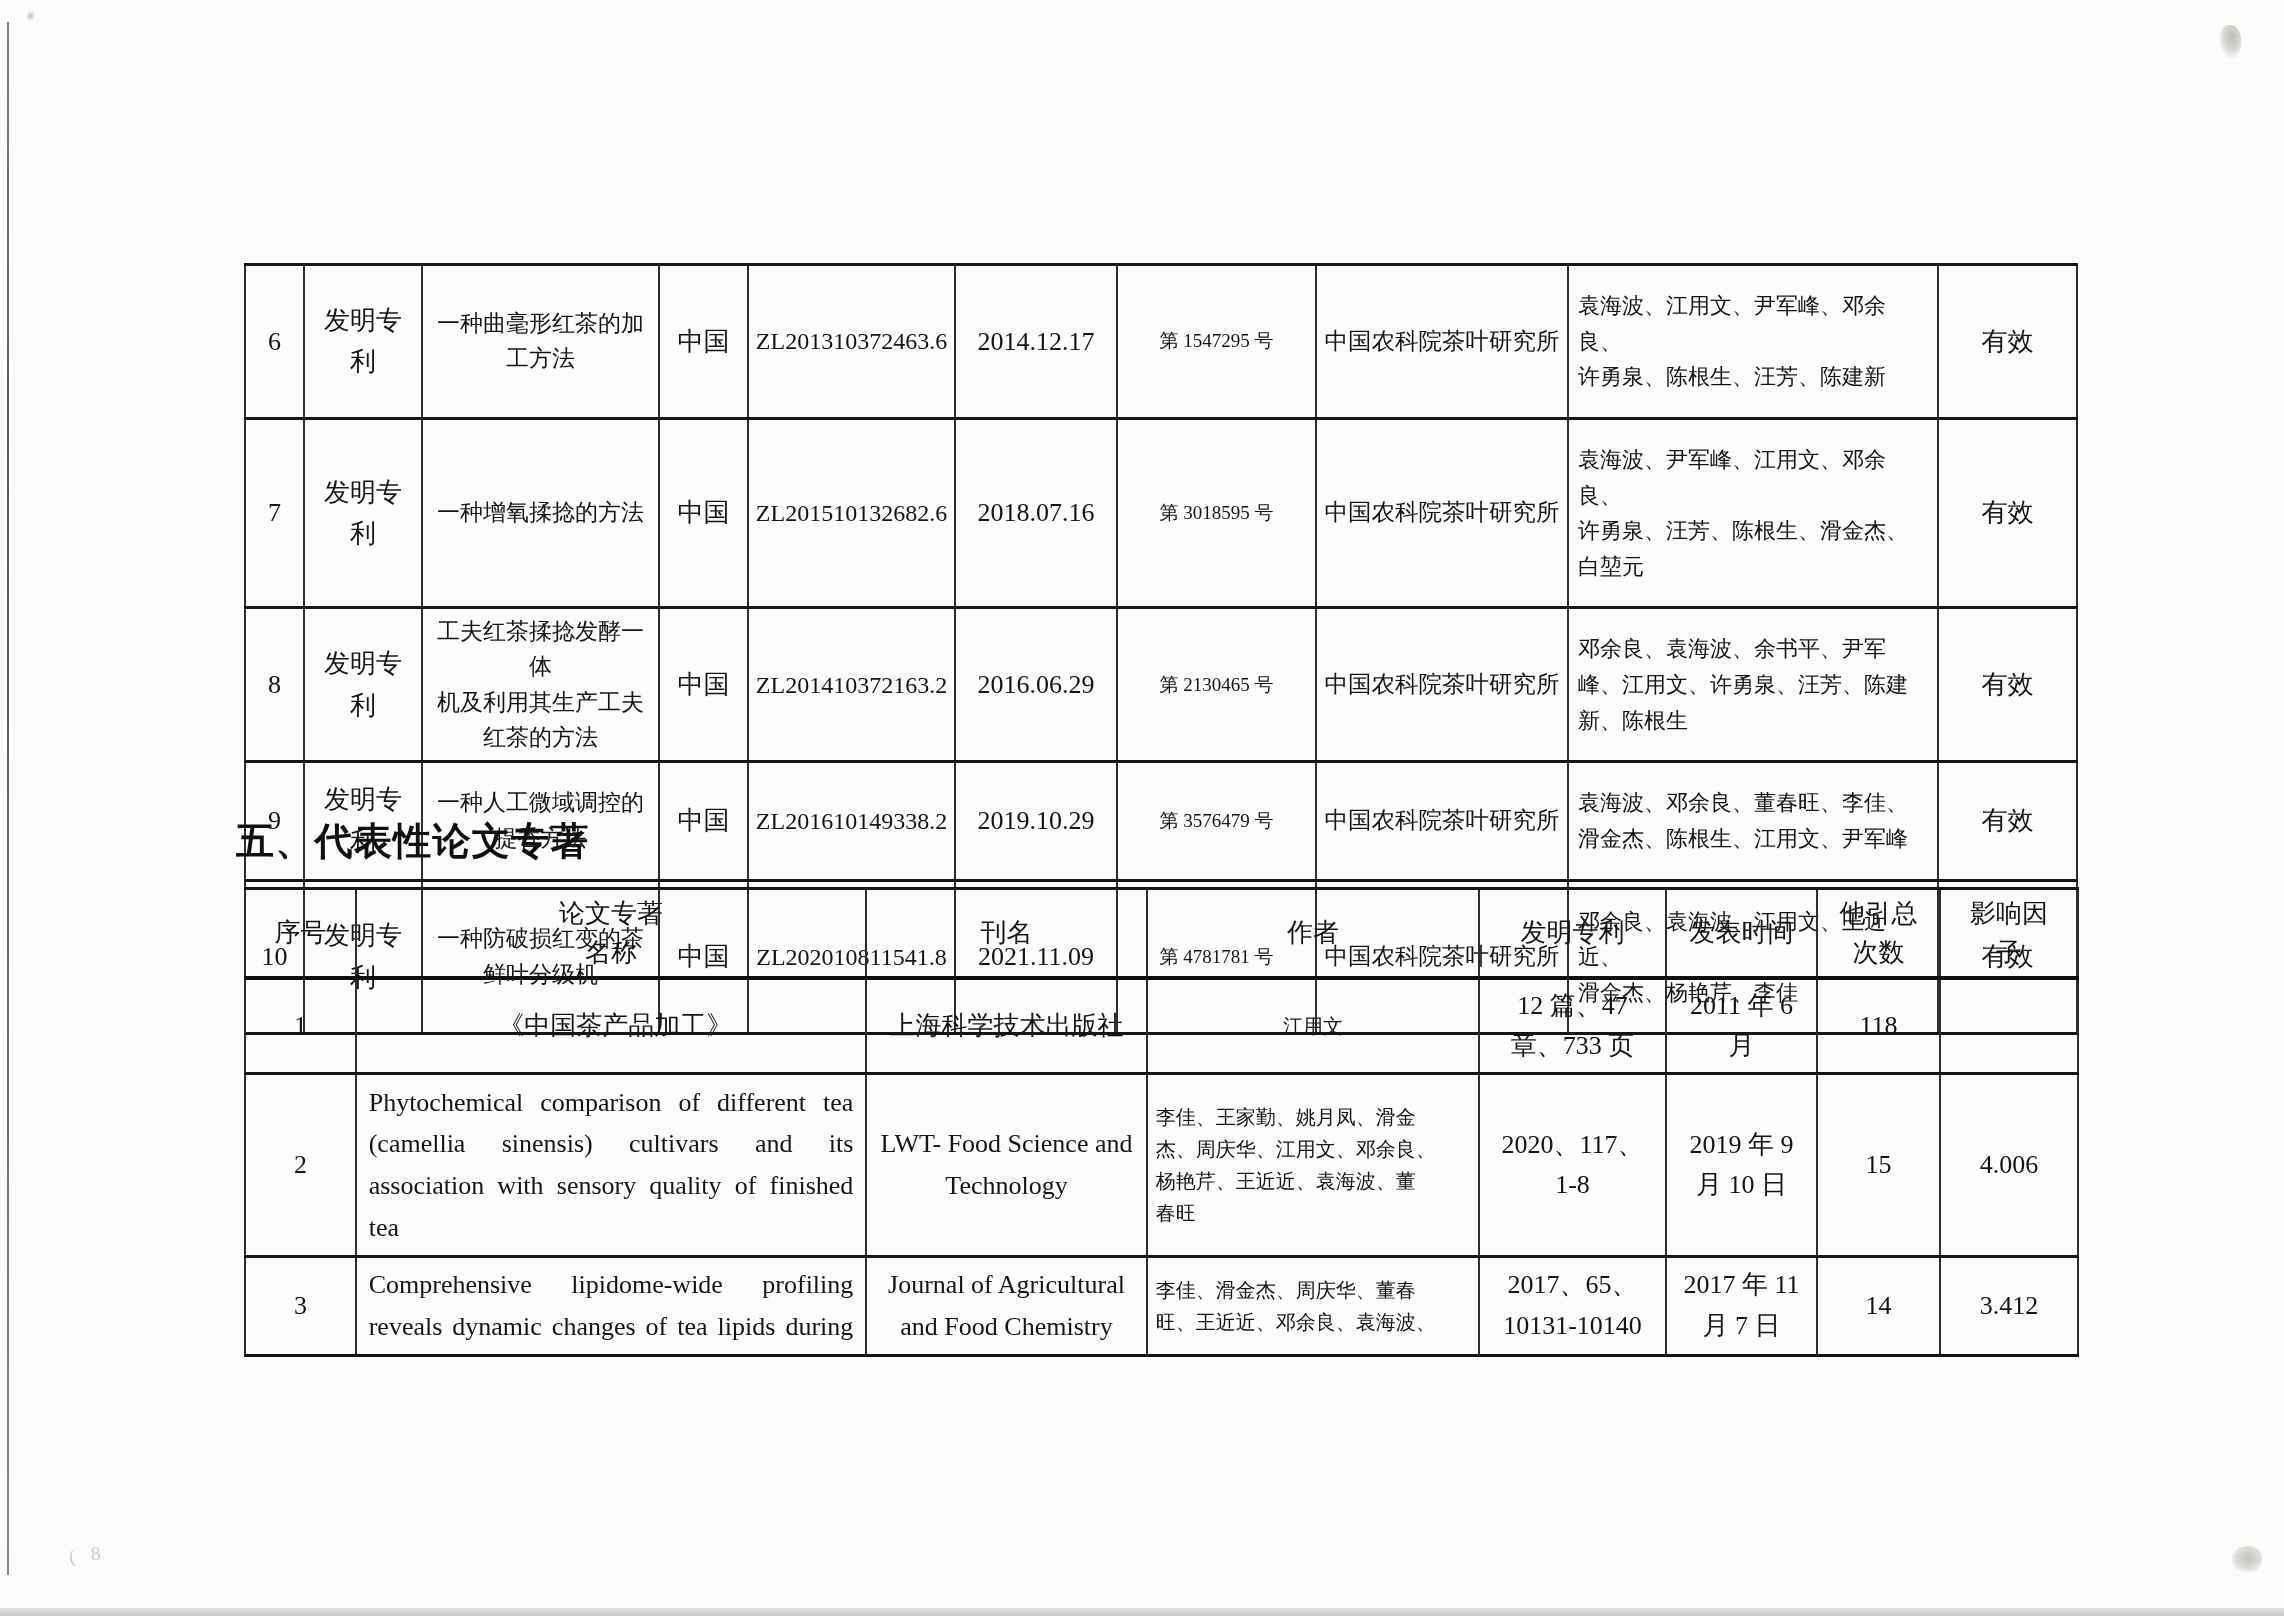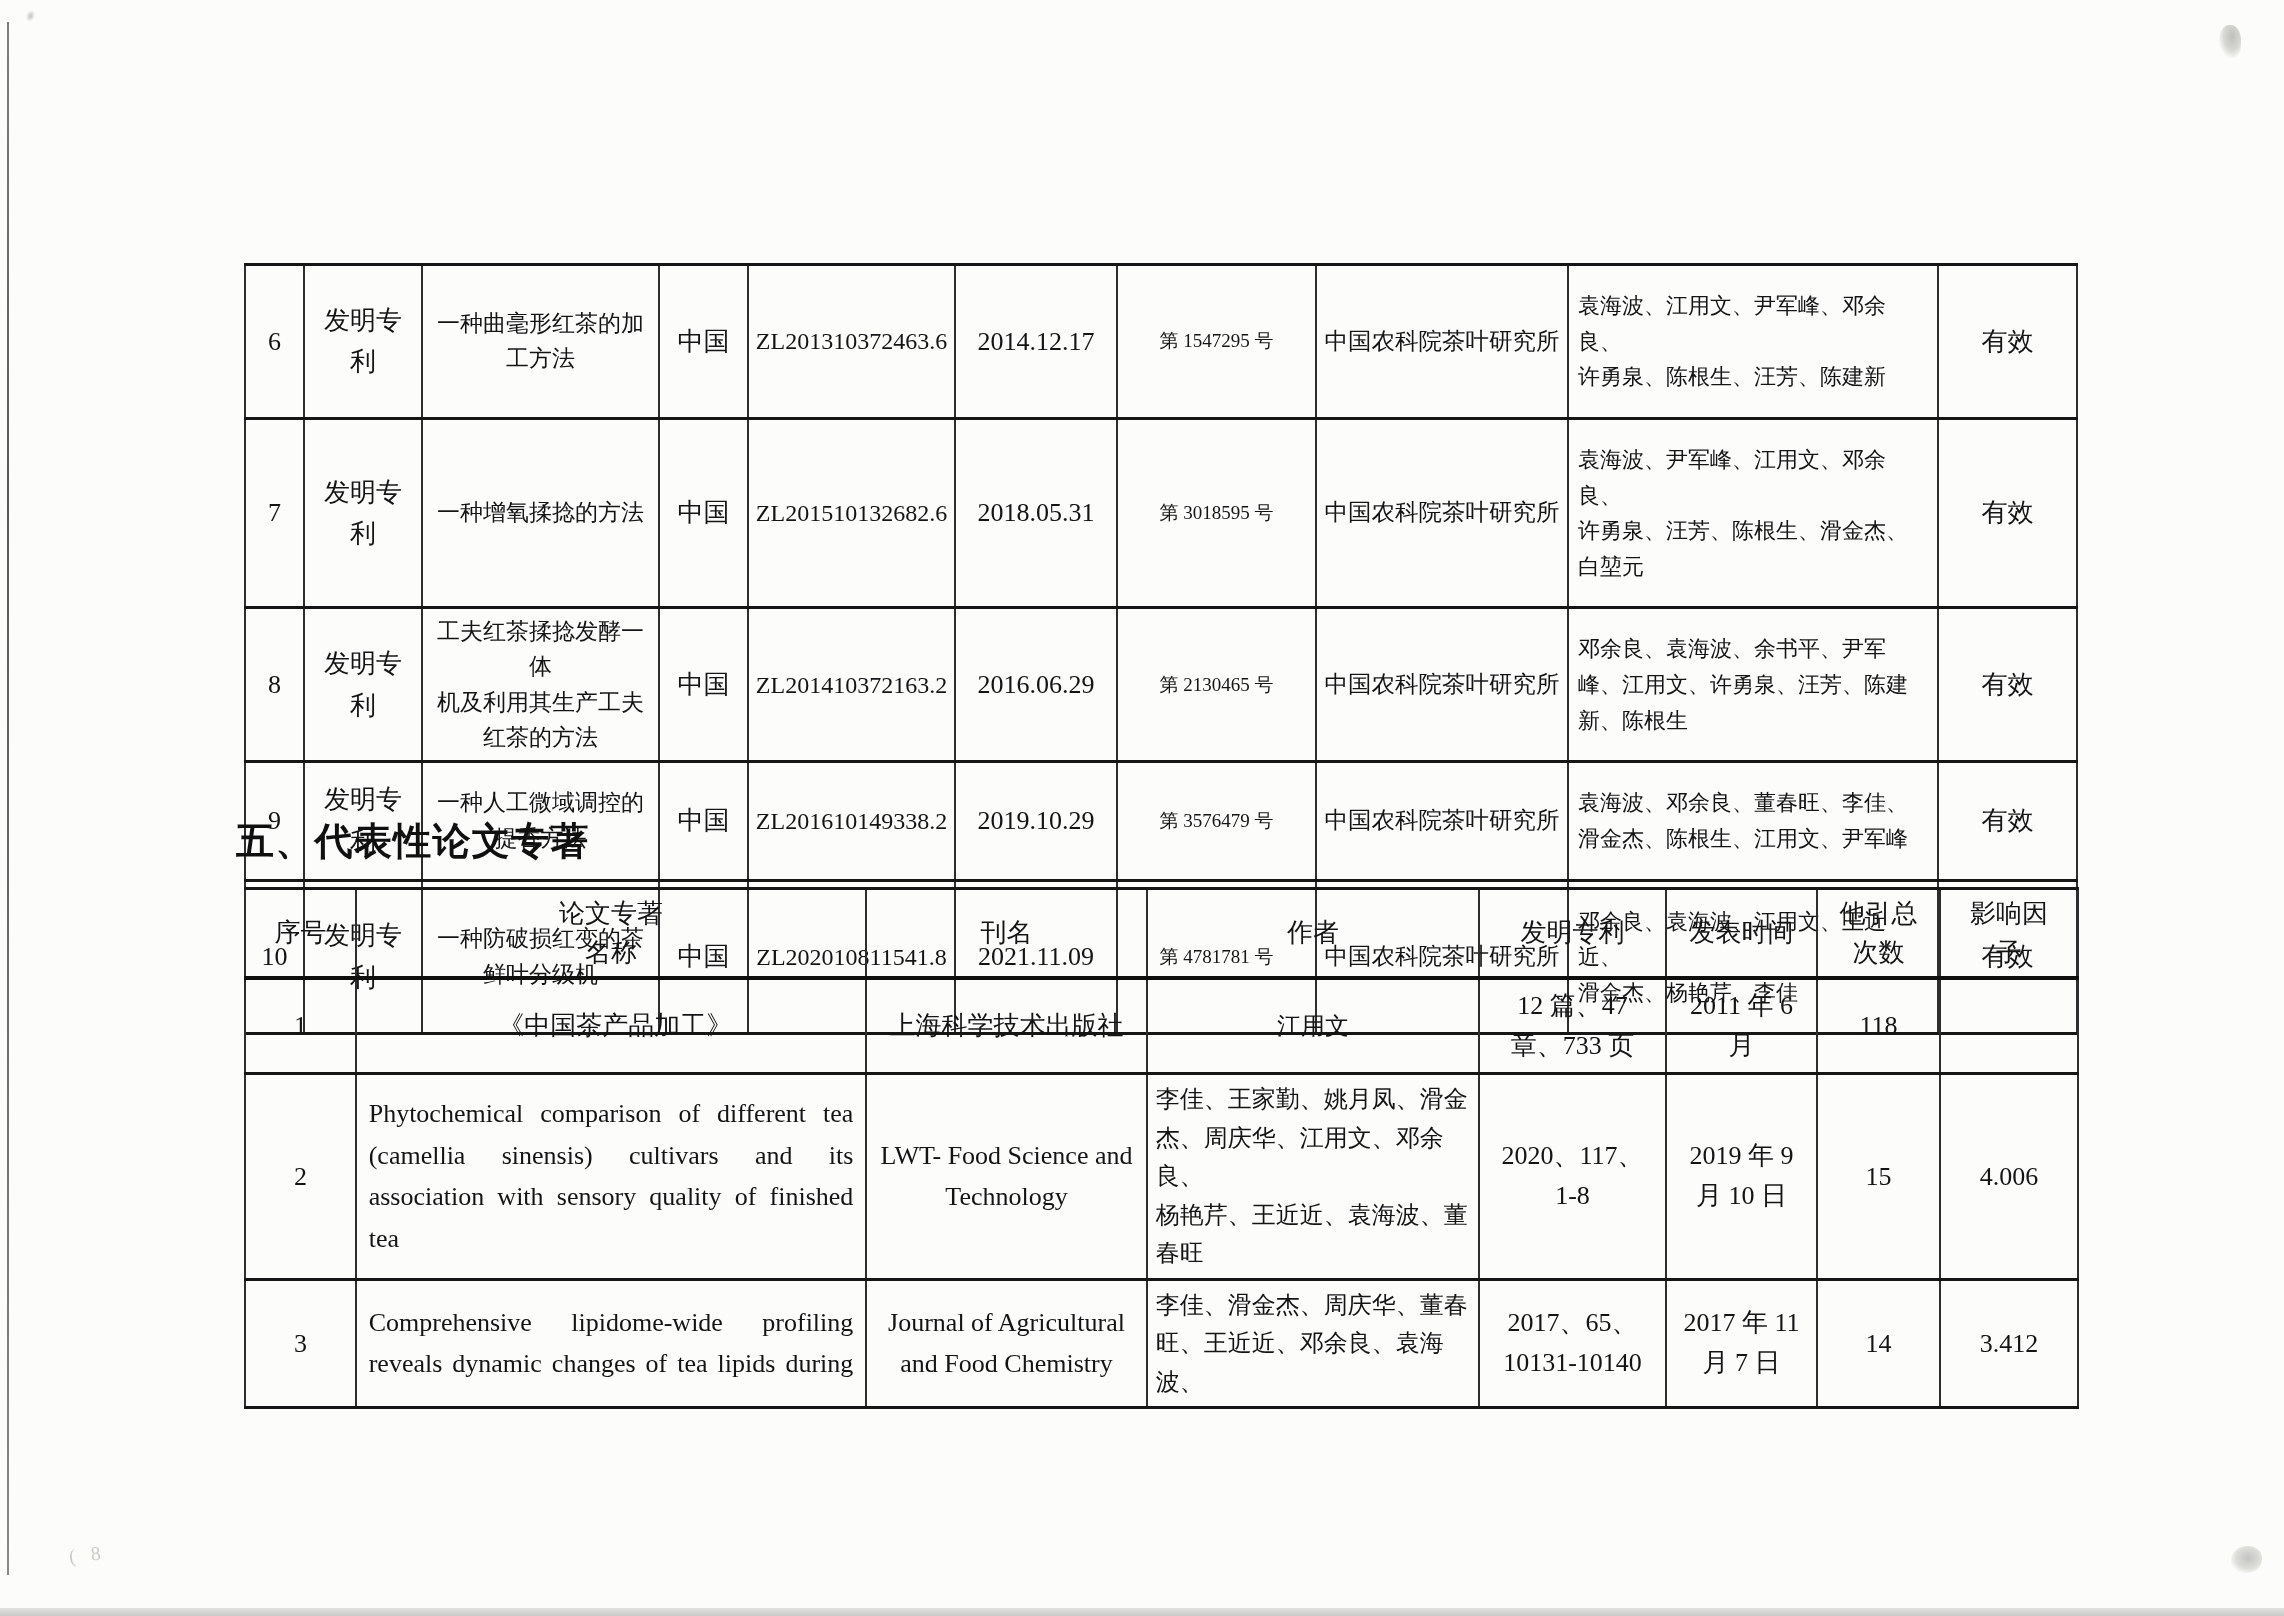--- a/index.html
+++ b/index.html
@@ -72,21 +72,21 @@
   .c-pno  { font-size:24px; white-space:nowrap; }
   .c-date { white-space:nowrap;margin-left:18px; }
   .c-cert { white-space:nowrap; font-size:19px; }
   .c-org  { font-size:23.5px; white-space:nowrap; padding:3.9px 2.6px; }
   .c-inv  { font-size:22px; line-height:1.62; text-align:left; white-space:pre-line; padding:22px 9px; }
   
   .ph { white-space:pre-line; line-height:1.5; }
   .p-title-center { text-align:center;padding-left:15px; }
   .p-title-just { text-align:justify; text-justify:inter-word; padding:6.5px 11.7px; }
   .p-title-just-all { text-align:justify; text-align-last:justify; text-justify:inter-word; padding:6.5px 11.7px; }
-  .p-authors { font-size:24px; line-height:1.6; text-align:left; white-space:pre-line; padding:5.2px 7.8px; }
+  .p-authors { font-size:20px; line-height:1.6; text-align:left; white-space:pre-line; padding:5.2px 7.8px; }
   .p-authors-center { text-align:center; }
   .p-pre { white-space:pre-line; line-height:1.55; }
 </style>
 </head>
 <body>
 
 <div class="scan-line-left"></div>
 <div class="dot-tl"></div>
 <div class="smudge-tr"></div>
 <div class="smudge-br"></div>
@@ -120,21 +120,21 @@
       <td class="c-inv">袁海波、江用文、尹军峰、邓余良、
 许勇泉、陈根生、汪芳、陈建新</td>
       <td>有效</td>
     </tr>
     <tr style="height:123px">
       <td>7</td>
       <td>发明专利</td>
       <td class="c-name">一种增氧揉捻的方法</td>
       <td>中国</td>
       <td class="c-pno">ZL201510132682.6</td>
-      <td class="c-date">2018.05.31</td>
+      <td class="c-date">2018.07.16</td>
       <td class="c-cert">第 3018595 号</td>
       <td class="c-org">中国农科院茶叶研究所</td>
       <td class="c-inv">袁海波、尹军峰、江用文、邓余良、
 许勇泉、汪芳、陈根生、滑金杰、
 白堃元</td>
       <td>有效</td>
     </tr>
     <tr style="height:128px">
       <td>8</td>
       <td>发明专利</td>

